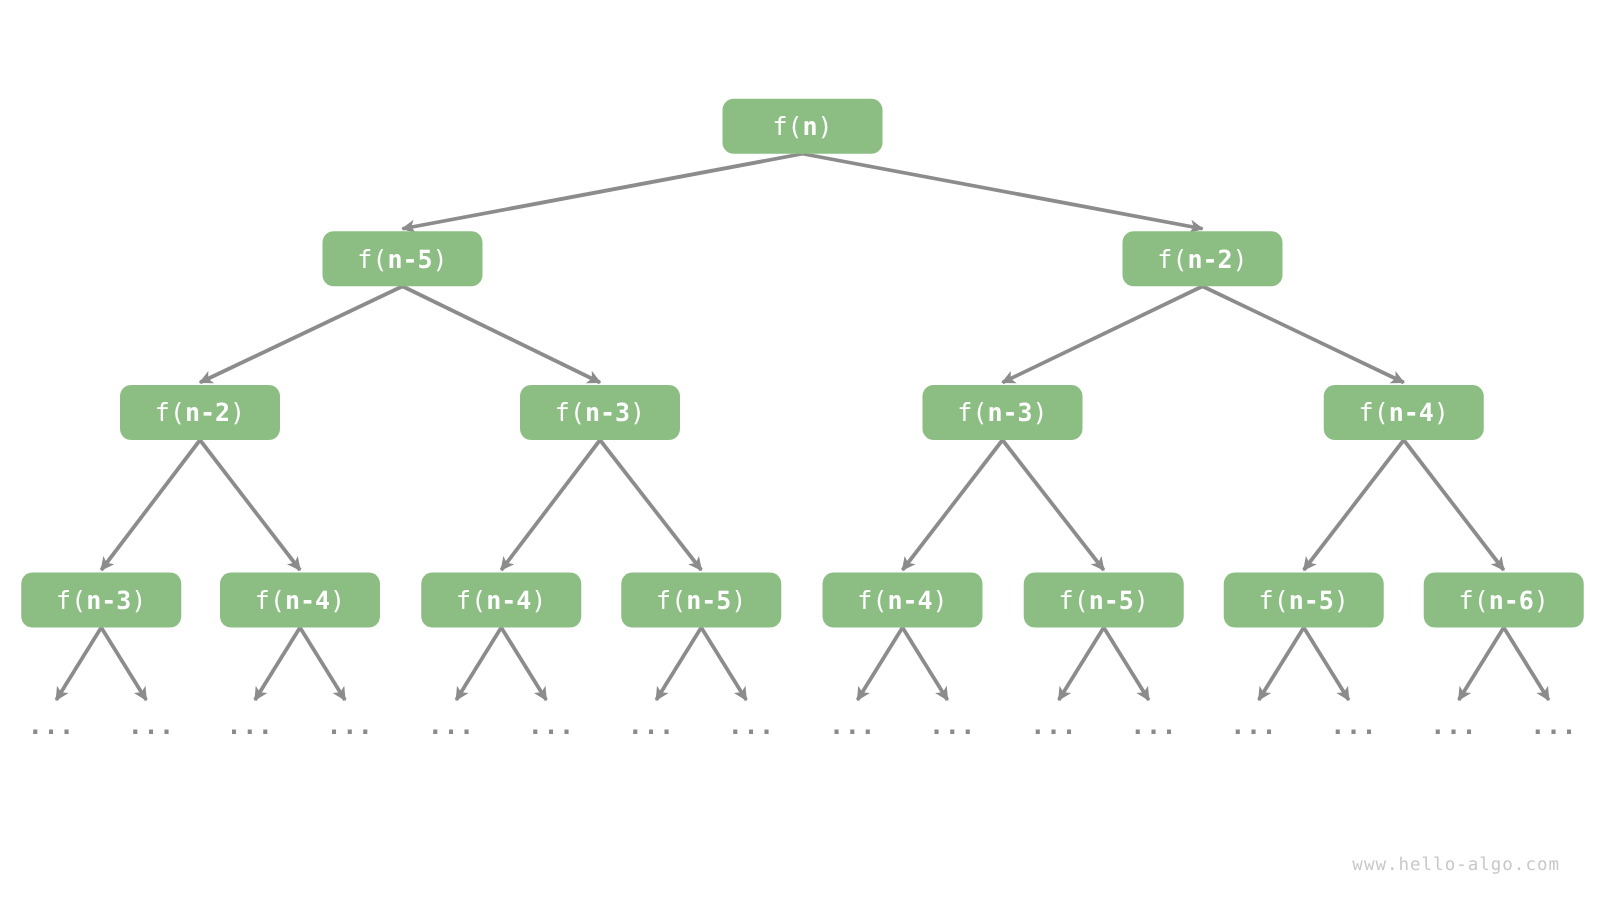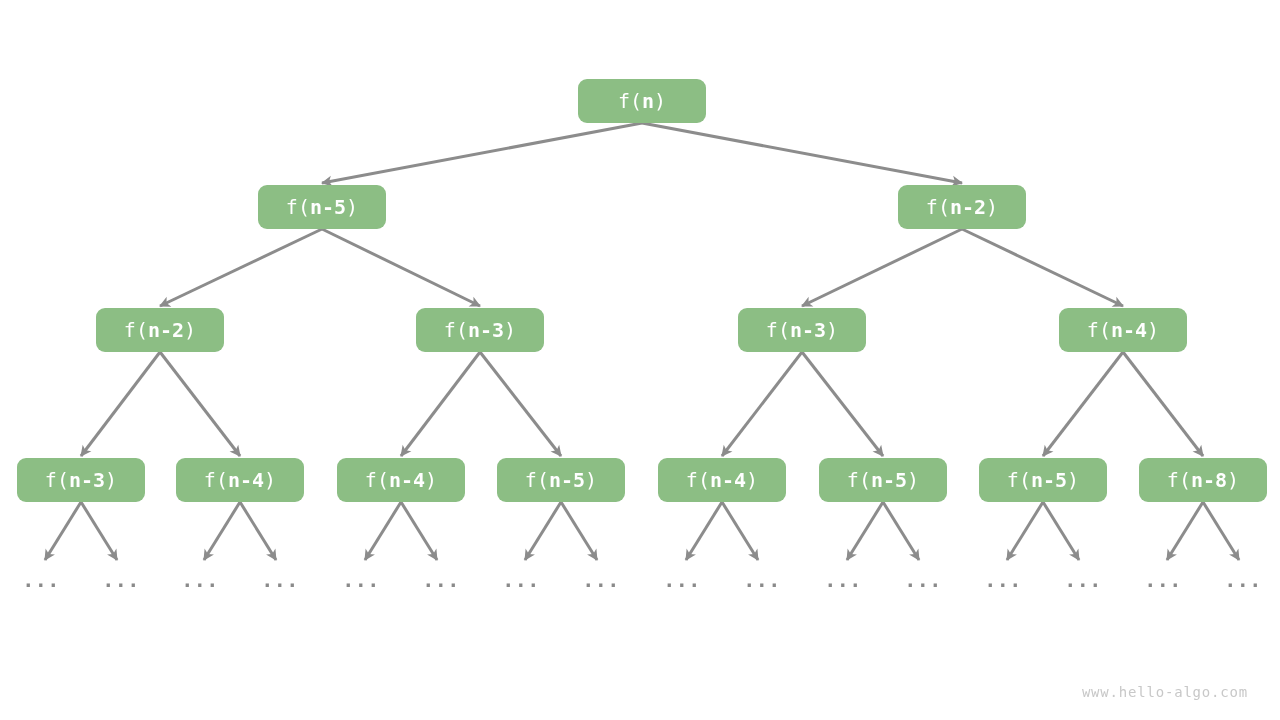--- a/index.html
+++ b/index.html
@@ -87,21 +87,21 @@
       <div class="node" style="left: 416px; top: 308px;"><span>f(</span><b>n-3</b><span>)</span></div>
       <div class="node" style="left: 738px; top: 308px;"><span>f(</span><b>n-3</b><span>)</span></div>
       <div class="node" style="left: 1059px; top: 308px;"><span>f(</span><b>n-4</b><span>)</span></div>
       <div class="node" style="left: 17px; top: 458px;"><span>f(</span><b>n-3</b><span>)</span></div>
       <div class="node" style="left: 176px; top: 458px;"><span>f(</span><b>n-4</b><span>)</span></div>
       <div class="node" style="left: 337px; top: 458px;"><span>f(</span><b>n-4</b><span>)</span></div>
       <div class="node" style="left: 497px; top: 458px;"><span>f(</span><b>n-5</b><span>)</span></div>
       <div class="node" style="left: 658px; top: 458px;"><span>f(</span><b>n-4</b><span>)</span></div>
       <div class="node" style="left: 819px; top: 458px;"><span>f(</span><b>n-5</b><span>)</span></div>
       <div class="node" style="left: 979px; top: 458px;"><span>f(</span><b>n-5</b><span>)</span></div>
-      <div class="node" style="left: 1139px; top: 458px;"><span>f(</span><b>n-8</b><span>)</span></div>
+      <div class="node" style="left: 1139px; top: 458px;"><span>f(</span><b>n-6</b><span>)</span></div>
     </div>
   <div id="leaves">
       <div class="leaf" style="left: 41px; top: 570px;">...</div>
       <div class="leaf" style="left: 121px; top: 570px;">...</div>
       <div class="leaf" style="left: 200px; top: 570px;">...</div>
       <div class="leaf" style="left: 280px; top: 570px;">...</div>
       <div class="leaf" style="left: 361px; top: 570px;">...</div>
       <div class="leaf" style="left: 441px; top: 570px;">...</div>
       <div class="leaf" style="left: 521px; top: 570px;">...</div>
       <div class="leaf" style="left: 601px; top: 570px;">...</div>

